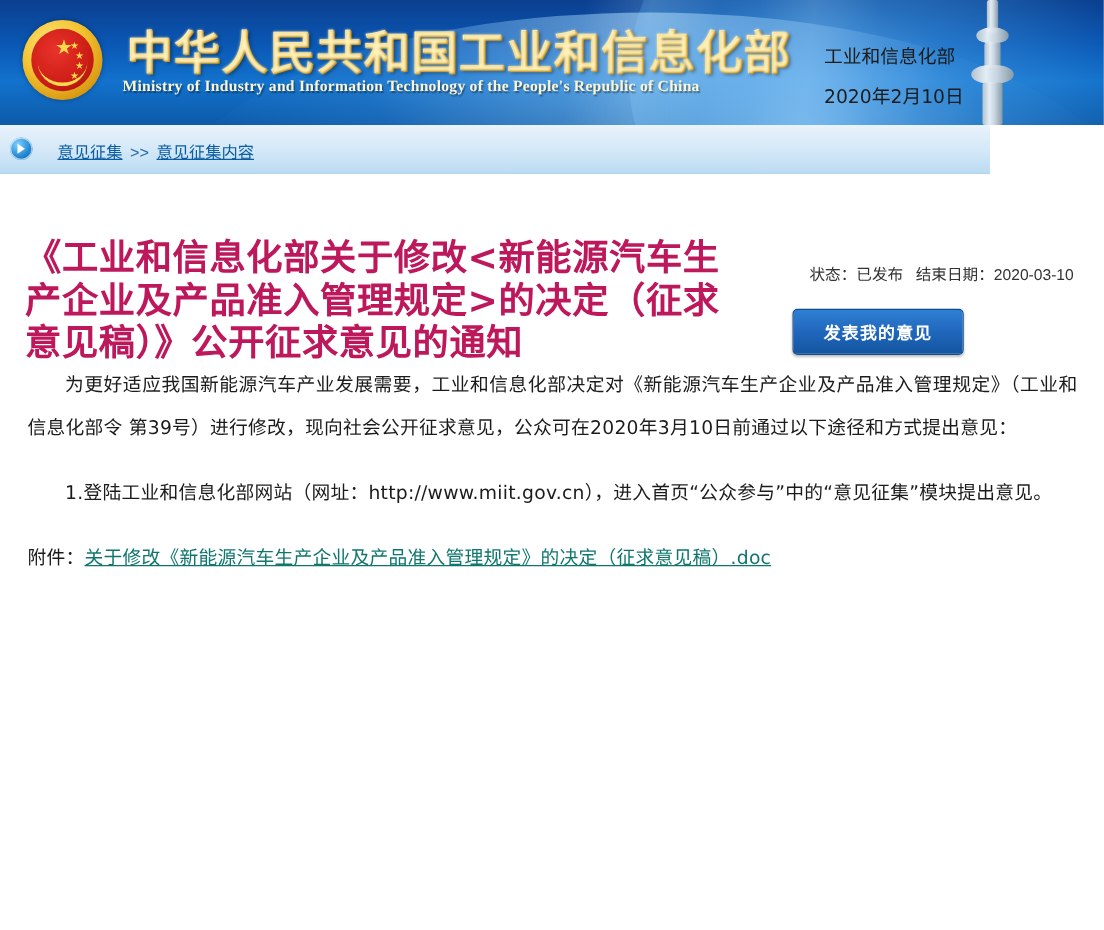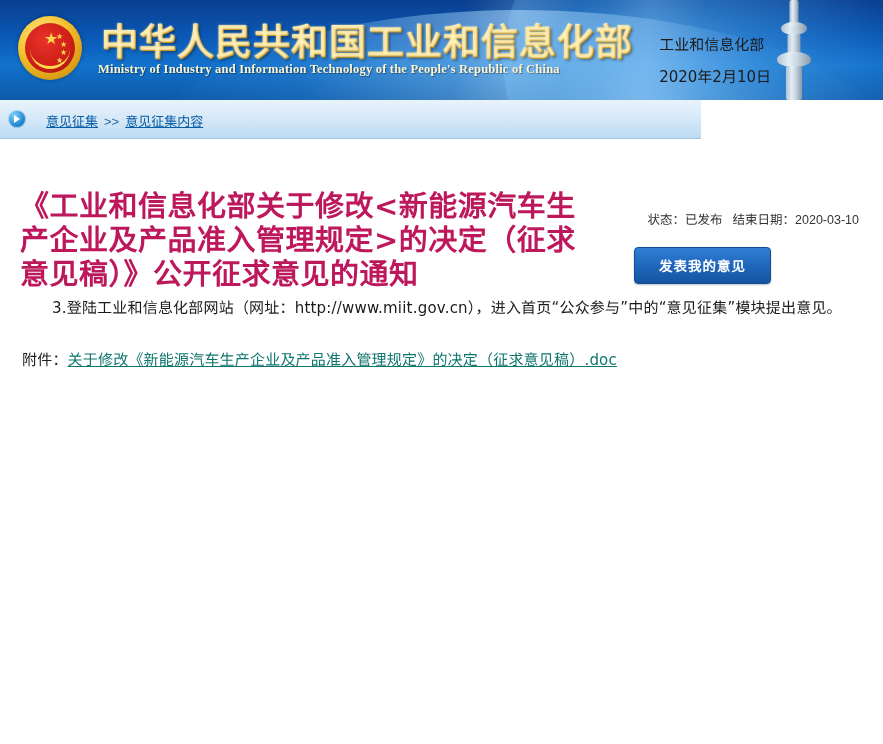--- a/index.html
+++ b/index.html
@@ -133,21 +133,21 @@
   }
   .tower .t1 { width: 9px;  height: 26px; top: 4px; }
   .tower .t2 { width: 26px; height: 13px; top: 26px; border-radius: 13px/7px; }
   .tower .t3 { width: 13px; height: 20px; top: 38px; }
   .tower .t4 { width: 34px; height: 15px; top: 56px; border-radius: 16px/8px; }
   .tower .t5 { width: 16px; height: 34px; top: 70px; }
 
   
   .crumb-bar {
     position: relative;
-    width: 701px;
+    width: 792px;
     height: 38px;
     background: linear-gradient(180deg, #e9f3fb 0%, #d6e9f8 48%, #bcdcf3 100%);
     border-bottom: 1px solid #9cc8e6;
   }
   .crumb-arrow {
     position: absolute;
     left: 8px;
     top: 10px;
     width: 18px;
     height: 18px;
@@ -310,21 +310,22 @@
 
   <h1 class="doc-title">《工业和信息化部关于修改&lt;新能源汽车生产企业及产品准入管理规定&gt;的决定（征求意见稿）》公开征求意见的通知</h1>
 
   <div class="doc-meta">
     <span>状态：</span><span>已发布</span><span class="meta-gap"></span><span>结束日期：</span><span>2020-03-10</span>
   </div>
 
   <div class="opinion-btn">发表我的意见</div>
 
   <div class="body-text">
-    <p class="indent">3.登陆工业和信息化部网站（网址：http://www.miit.gov.cn），进入首页“公众参与”中的“意见征集”模块提出意见。</p>
+    <p class="indent">为更好适应我国新能源汽车产业发展需要，工业和信息化部决定对《新能源汽车生产企业及产品准入管理规定》（工业和信息化部令 第39号）进行修改，现向社会公开征求意见，公众可在2020年3月10日前通过以下途径和方式提出意见：</p>
+    <p class="indent">1.登陆工业和信息化部网站（网址：http://www.miit.gov.cn），进入首页“公众参与”中的“意见征集”模块提出意见。</p>
     <p class="attachment">
       <span class="att-label">附件：</span><a>关于修改《新能源汽车生产企业及产品准入管理规定》的决定（征求意见稿）.doc</a>
     </p>
   </div>
 
   <div class="signature">
     <div>工业和信息化部</div>
     <div class="sig-date">2020年2月10日</div>
   </div>
 </div>

